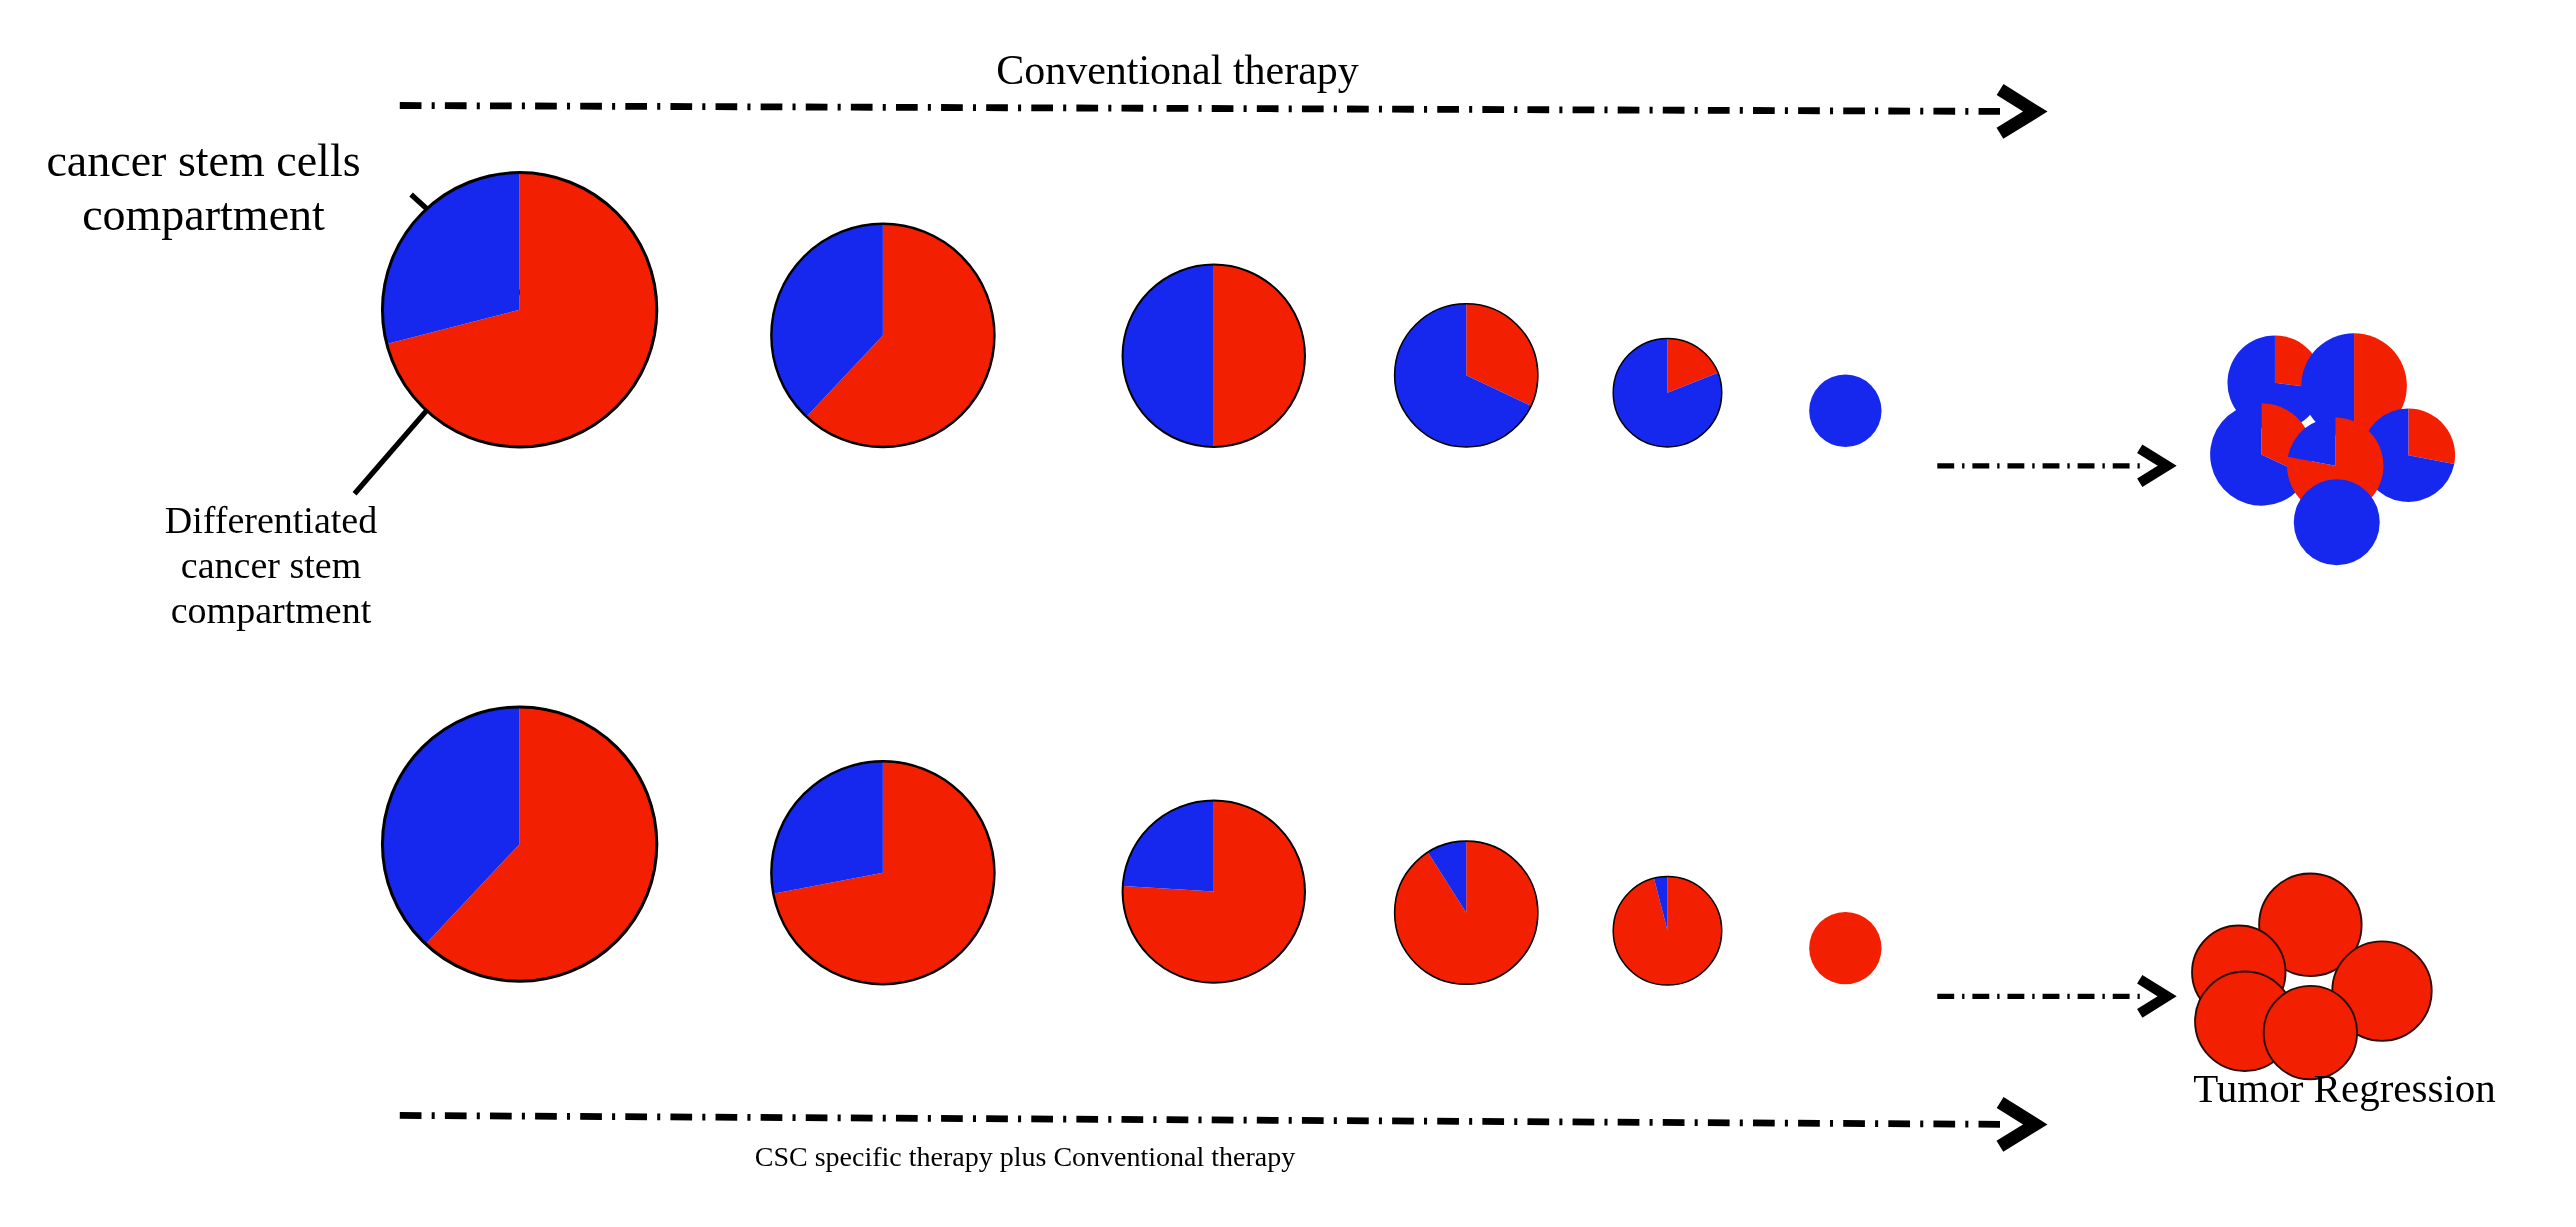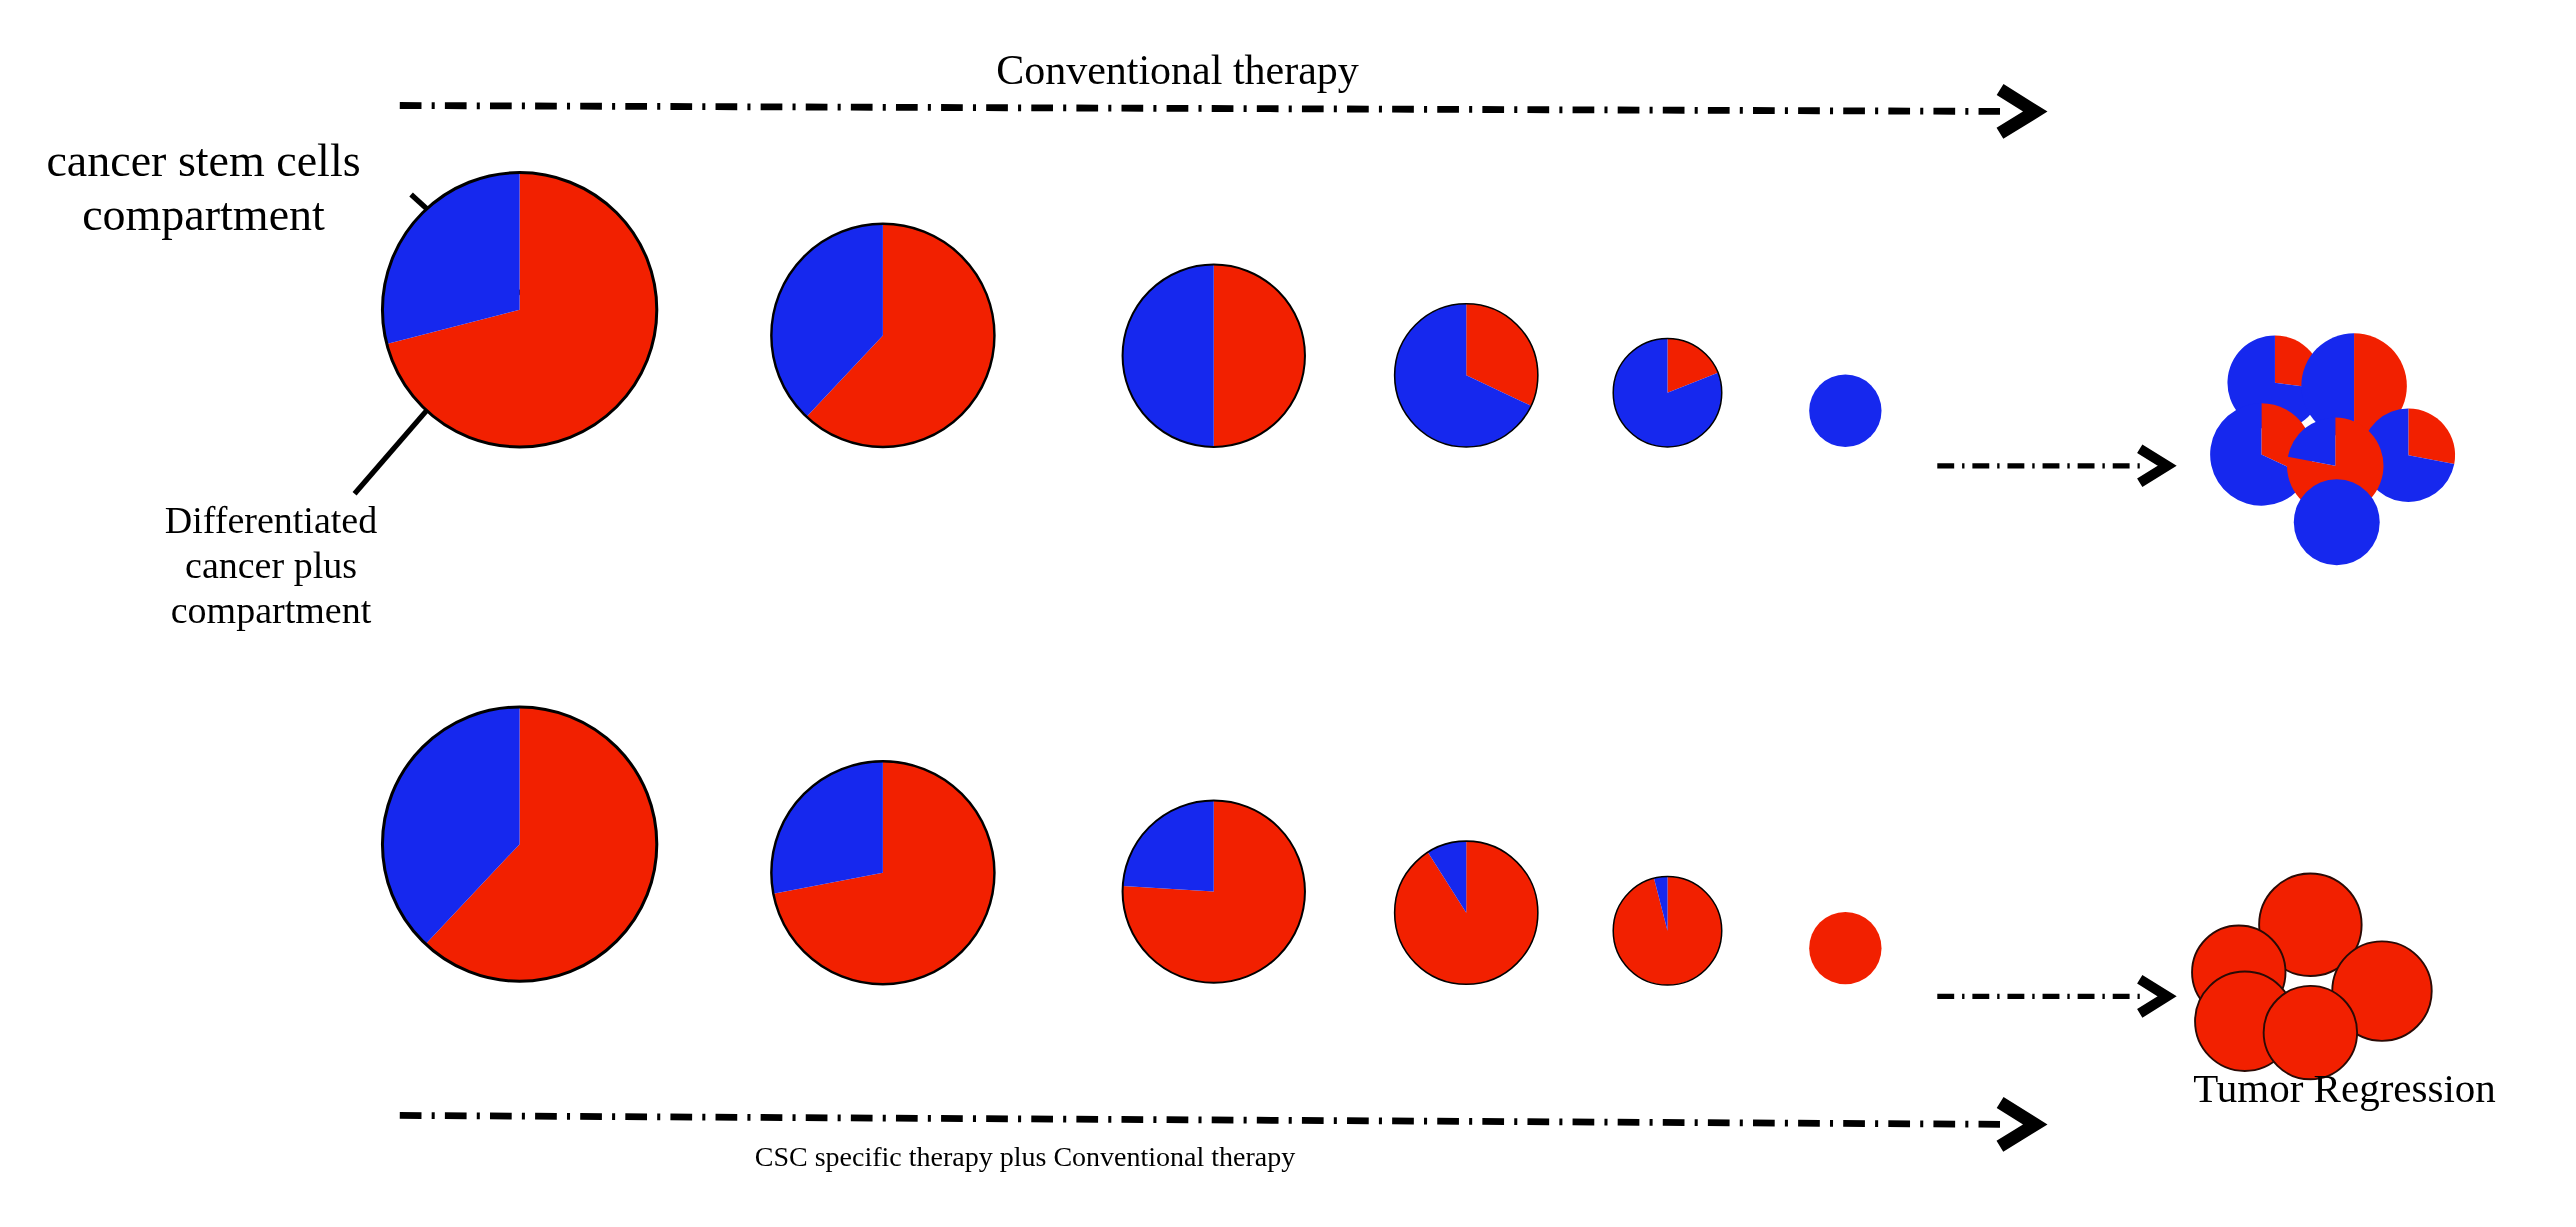--- a/index.html
+++ b/index.html
@@ -160,21 +160,21 @@
         </g>
       </g>
   </svg>
 
   <div class="label" style="left:906px; top:6px; width:543px; font-size:42px;margin-top:40px;">Conventional therapy</div>
 
   <div class="label" style="left:15px; top:134px; width:377px; font-size:46px;">cancer stem cells
 compartment</div>
 
   <div class="label" style="left:75px; top:498px; width:392px; font-size:38px;">Differentiated
-cancer plus
+cancer stem
 compartment</div>
 
 
   <div class="label" style="left:2156px; top:1064px; width:377px; font-size:41px;">Tumor Regression</div>
 
   <div class="label" style="left:452px; top:1140px; width:1146px; font-size:28px;">CSC specific therapy plus Conventional therapy</div>
 
 </div>
 
 

